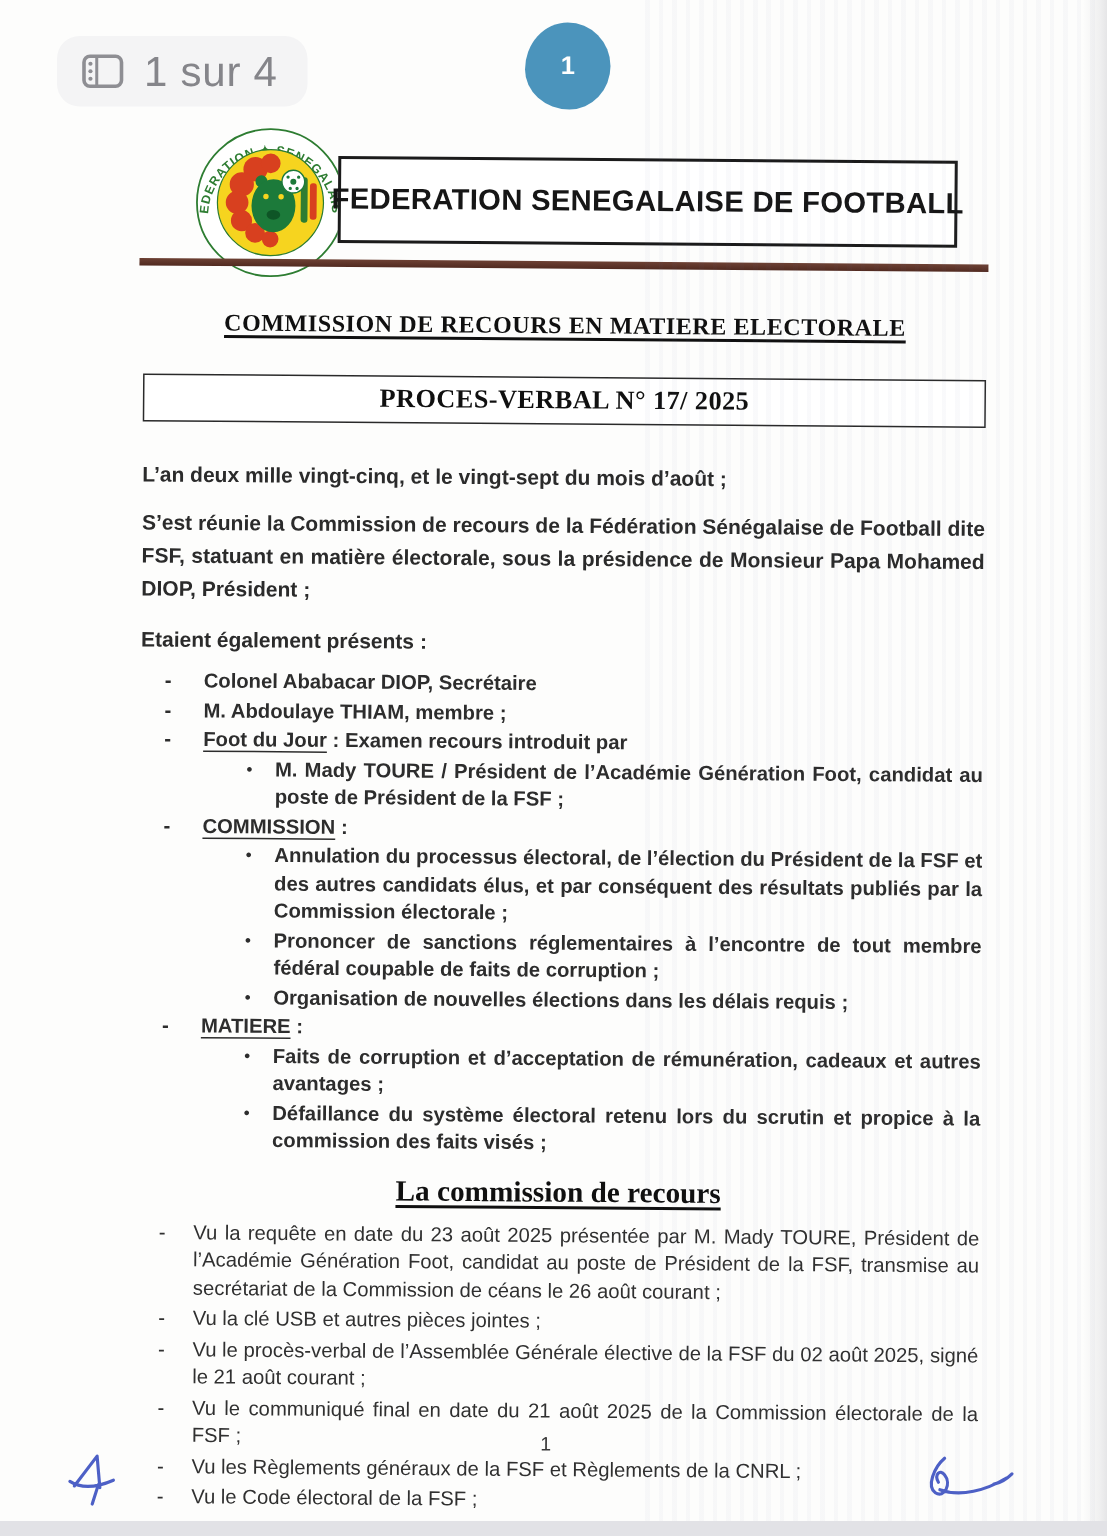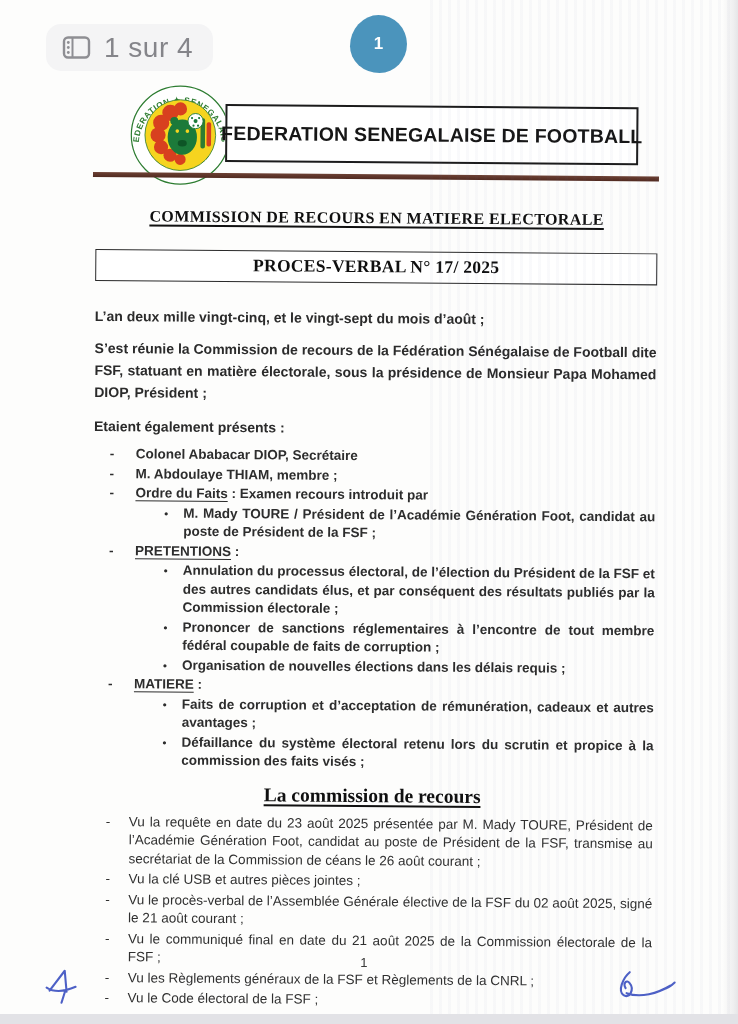--- a/index.html
+++ b/index.html
@@ -22,21 +22,21 @@
     background:repeating-linear-gradient(90deg, rgba(90,100,150,0.035) 0 3px, rgba(0,0,0,0) 3px 9px);
     pointer-events:none;
   }
   .edge-shade{
     position:absolute;right:0;top:0;width:16px;height:1014px;
     background:linear-gradient(90deg, rgba(0,0,0,0) 0%, rgba(60,60,80,0.07) 70%, rgba(60,60,80,0.12) 100%);
     pointer-events:none;
   }
   
   .pill{
-    position:absolute;left:46px;top:24px;height:47px;
+    position:absolute;left:38px;top:24px;height:47px;
     background:#f4f4f5;border-radius:15px;
     display:flex;align-items:center;gap:13px;padding:0 20px 0 16px;
   }
   .pill .label{font-size:28px;color:#85858a;letter-spacing:.5px;}
   .badge{
     position:absolute;left:350px;top:15px;width:57px;height:58px;
     background:#4b94bc;
     border-radius:50% 50% 48% 52% / 54% 50% 50% 46%;
     display:flex;align-items:center;justify-content:center;
     color:#ffffff;font-size:17px;font-weight:700;
@@ -175,29 +175,29 @@
         <li class="li l1">
           <span class="mk">-</span>
           <span>Colonel Ababacar DIOP, Secrétaire</span>
         </li>
         <li class="li l1">
           <span class="mk">-</span>
           <span>M. Abdoulaye THIAM, membre ;</span>
         </li>
         <li class="li l1">
           <span class="mk">-</span>
-          <span class="u">Ordre du Faits</span><span> : Examen recours introduit par</span>
+          <span class="u">Foot du Jour</span><span> : Examen recours introduit par</span>
         </li>
         <li class="li l2">
           <span class="mk">•</span>
           <span>M. Mady TOURE / Président de l’Académie Génération Foot, candidat au poste de Président de la FSF ;</span>
         </li>
         <li class="li l1">
           <span class="mk">-</span>
-          <span class="u">PRETENTIONS</span><span> :</span>
+          <span class="u">COMMISSION</span><span> :</span>
         </li>
         <li class="li l2">
           <span class="mk">•</span>
           <span>Annulation du processus électoral, de l’élection du Président de la FSF et des autres candidats élus, et par conséquent des résultats publiés par la Commission électorale ;</span>
         </li>
         <li class="li l2">
           <span class="mk">•</span>
           <span>Prononcer de sanctions réglementaires à l’encontre de tout membre fédéral coupable de faits de corruption ;</span>
         </li>
         <li class="li l2">

